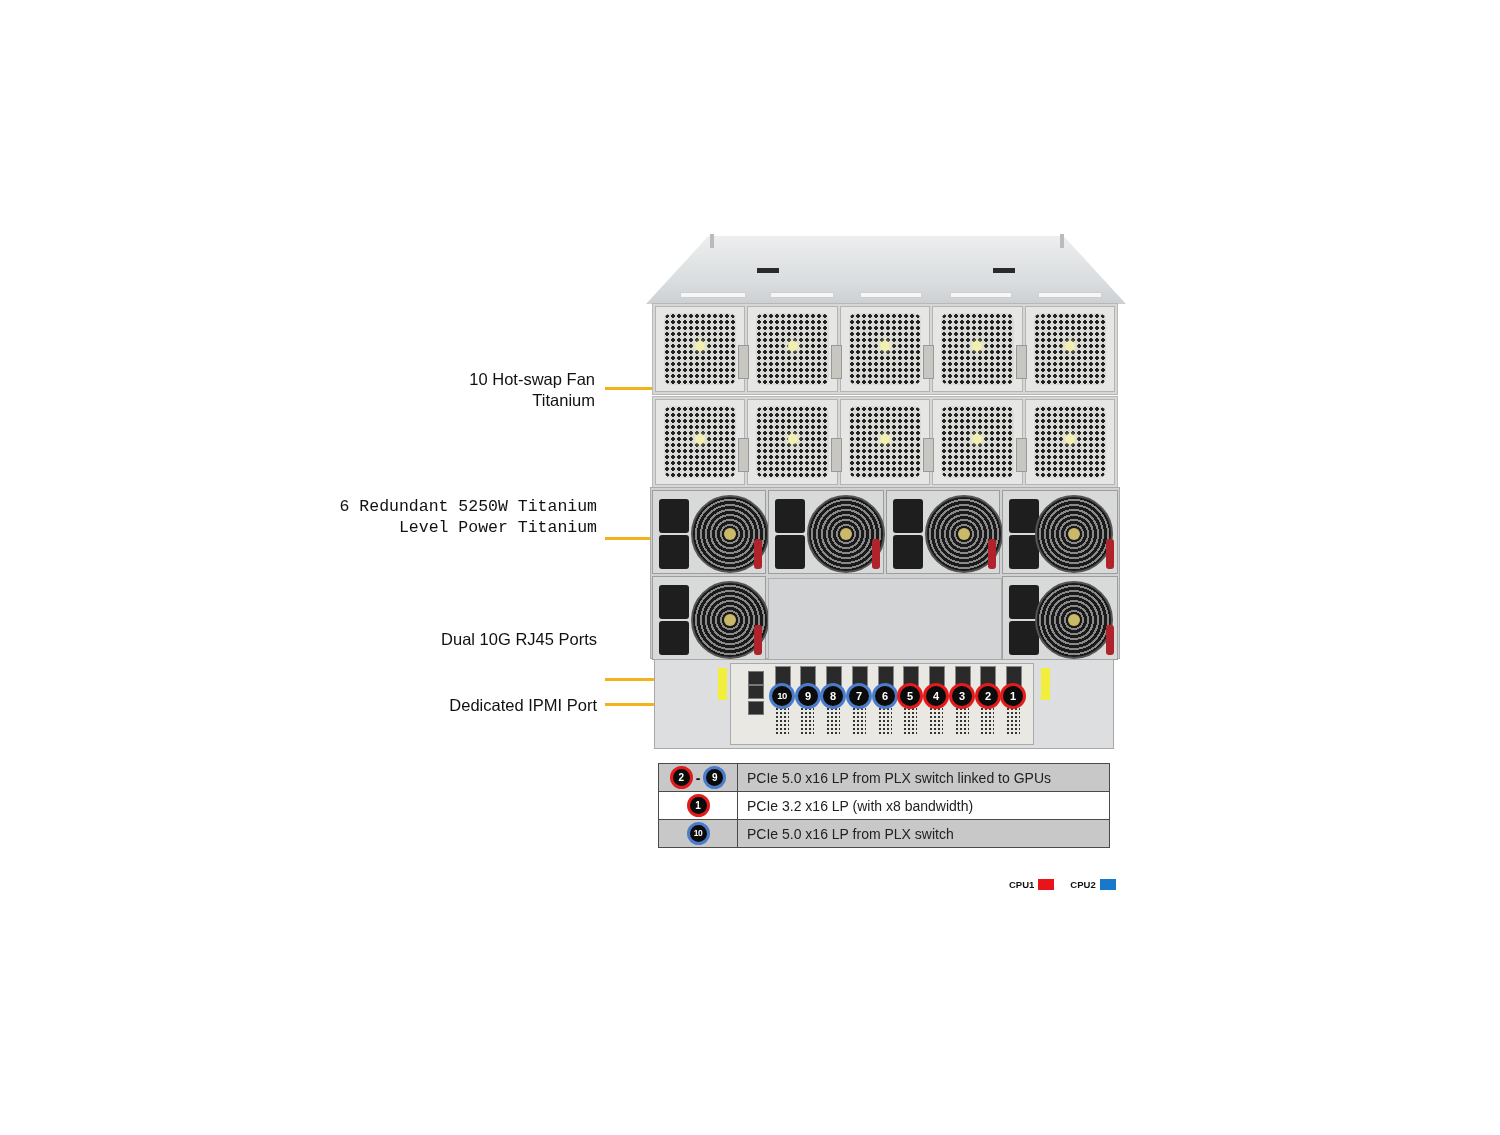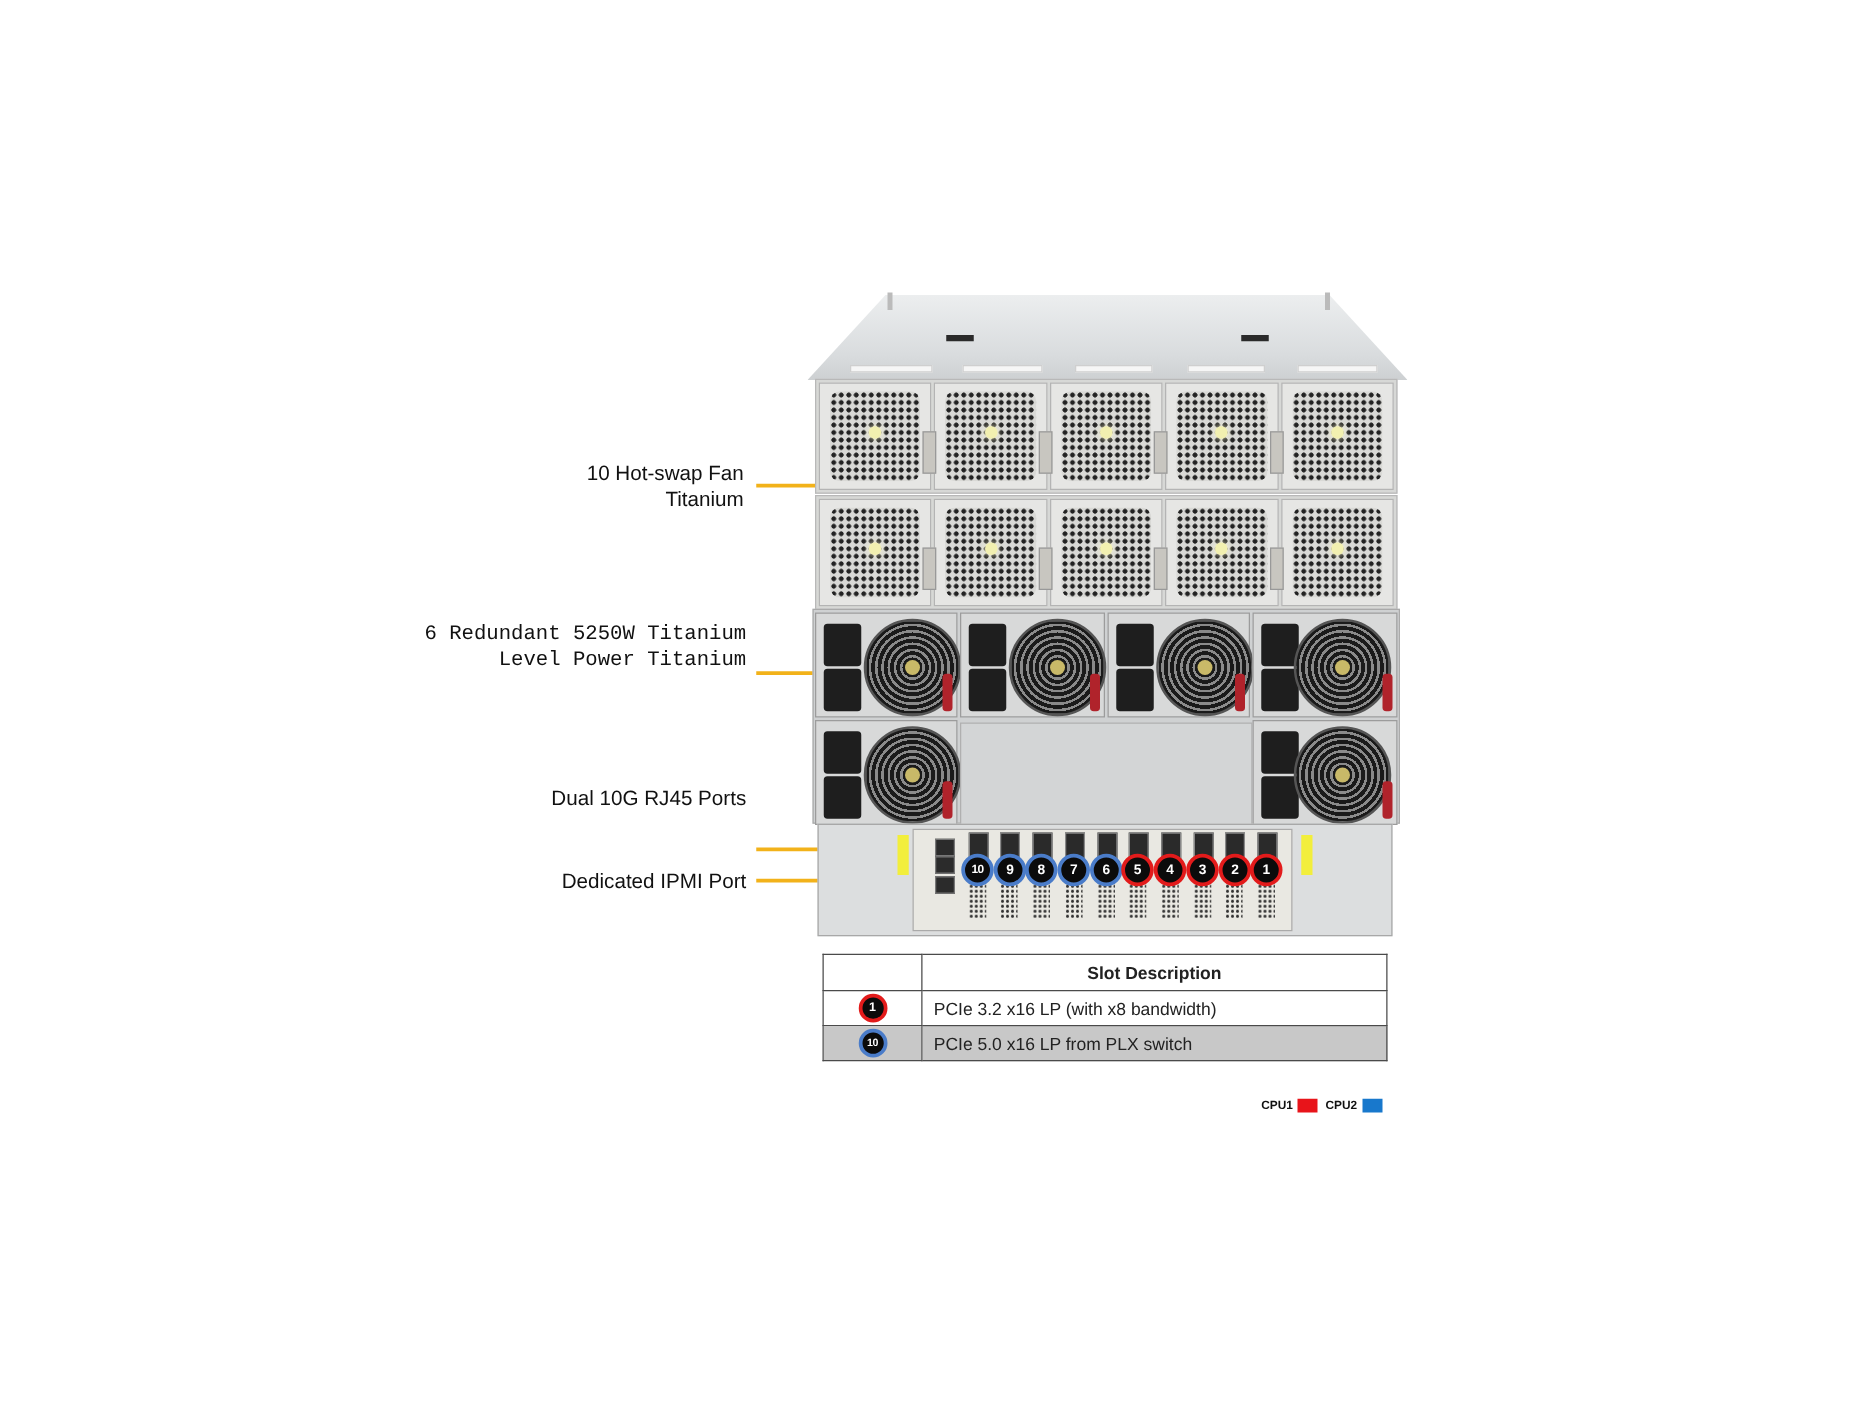--- a/index.html
+++ b/index.html
@@ -240,37 +240,39 @@
   <div class="badge cpu2" style="left:872px; top:683px;">6</div>
   <div class="badge cpu1" style="left:897px; top:683px;">5</div>
   <div class="badge cpu1" style="left:923px; top:683px;">4</div>
   <div class="badge cpu1" style="left:949px; top:683px;">3</div>
   <div class="badge cpu1" style="left:975px; top:683px;">2</div>
   <div class="badge cpu1" style="left:1000px; top:683px;">1</div>
 </div>
 
 <table class="slot-table">
   <tbody>
-      <tr>
-    <th style="width:78px;"></th>
-    <th>Slot Description</th>
+  <tr class="shade">
+    <td class="icons">
+      <span class="tbadge cpu1">2</span><span class="dash">-</span><span class="tbadge cpu2">9</span>
+    </td>
+    <td class="desc">PCIe 5.0 x16 LP from PLX switch linked to GPUs</td>
   </tr>
   <tr>
     <td class="icons">
       <span class="tbadge cpu1">1</span>
     </td>
     <td class="desc">PCIe 3.2 x16 LP (with x8 bandwidth)</td>
   </tr>
   <tr class="shade">
     <td class="icons">
       <span class="tbadge cpu2 small">10</span>
     </td>
     <td class="desc">PCIe 5.0 x16 LP from PLX switch</td>
   </tr>
 </tbody>
   </table>
 
 <div class="legend" style="left:1009px;">
   <span>CPU1</span>
   <span class="sw" style="background:#e8141a;"></span>
-  <span style="margin-left:2px;">CPU2</span>
+  <span style="margin-left:12px;">CPU2</span>
   <span class="sw" style="background:#1878cc;"></span>
 </div>
 
 </body></html>

